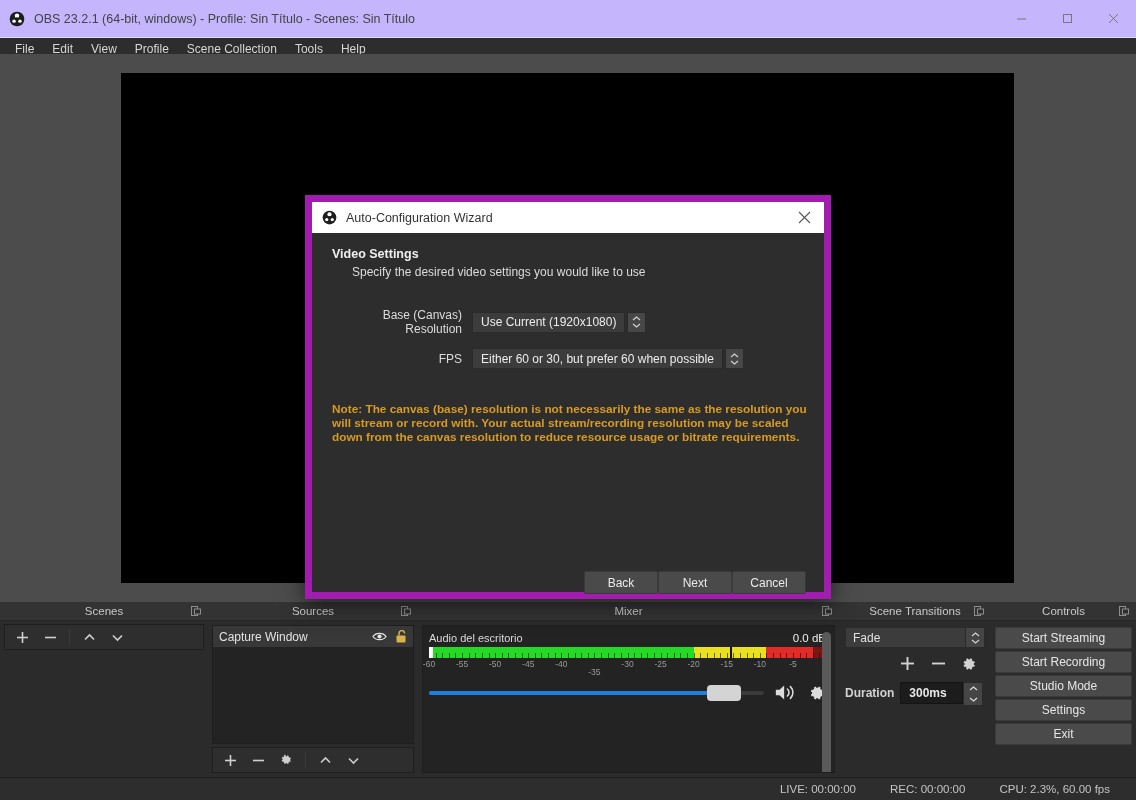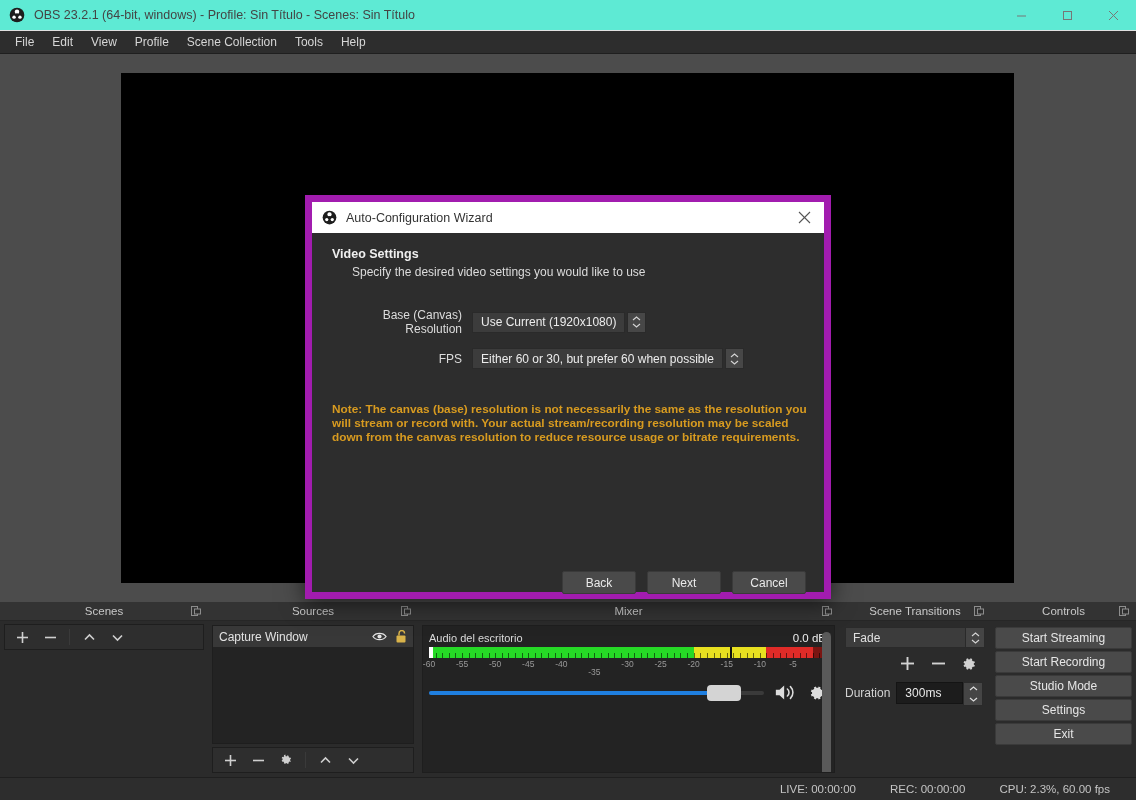--- a/index.html
+++ b/index.html
@@ -6,21 +6,21 @@
   html,body { width:1136px; height:800px; overflow:hidden; }
   body {
     font-family: "Liberation Sans", sans-serif;
     background:#2b2b2b;
     color:#d8d8d8;
     font-size:12px;
     -webkit-font-smoothing:antialiased;
   }
   
   #titlebar {
-    height:31px; background:#5eead4; display:flex; align-items:center;
+    height:38px; background:#c4b5fd; display:flex; align-items:center;
     border-bottom:1px solid #e0e0e0;
   }
   #obs-logo { width:16px; height:16px; margin-left:9px; flex:none; }
   #title-text { margin-left:9px; color:#444; font-size:12.5px; white-space:nowrap; }
   #win-btns { margin-left:auto; display:flex; height:31px; }
   .win-btn { width:46px; height:31px; display:flex; align-items:center; justify-content:center; color:#777; }
   
   #menubar { height:23px; background:#2d2d2d; display:flex; align-items:center; padding-left:6px; border-bottom:1px solid #1f1f1f; }
   .menu-item { padding:10px 9px; color:#d6d6d6; font-size:12px; border-radius:1px; }
   
@@ -77,21 +77,21 @@
   #dlg-title { margin-left:9px; color:#333; font-size:12.5px; }
   #dlg-close { margin-left:auto; width:40px; height:31px; display:flex; align-items:center; justify-content:center; color:#555; }
   #dlg-body { position:relative; height:373px; padding:14px 20px; }
   #dlg-head { font-weight:bold; font-size:12.5px; color:#efefef; }
   #dlg-sub { margin-top:4px; margin-left:20px; font-size:12px; color:#dcdcdc; }
   .frow { display:flex; align-items:center; margin-top:12px; }
   .flabel { width:140px; text-align:right; padding-right:10px; font-size:12px; color:#dcdcdc; }
   .fcombo { height:21px; background:#3c3c3c; border:1px solid #2a2a2a; display:flex; align-items:center; color:#ececec; font-size:12px; padding:0 8px; }
   .fspin { width:19px; height:21px; margin-left:2px; background:#474747; border:1px solid #2a2a2a; display:flex; flex-direction:column; align-items:center; justify-content:center; gap:2px; }
   #note { margin-top:33px; color:#d89b20; font-weight:bold; font-size:11.8px; line-height:14px; width:482px; }
-  #dlg-buttons { position:absolute; right:18px; bottom:12px; display:flex; gap:11px; }
+  #dlg-buttons { position:absolute; right:18px; bottom:12px; display:flex; }
   .dlg-btn { width:74px; height:23px; background:#4a4a4a; border:1px solid #3a3a3a; border-radius:2px; display:flex; align-items:center; justify-content:center; color:#eaeaea; font-size:12px; }
   .chev { display:block; }
 </style>
 </head>
 <body>
 
 <div id="titlebar">
   <svg id="obs-logo" viewBox="0 0 24 24">
     <circle cx="12" cy="12" r="11" fill="#1d1d1d"></circle>
     <circle cx="12" cy="7" r="3.4" fill="#fff"></circle>
@@ -383,21 +383,21 @@
               <line x1="2" y1="8.5" x2="15" y2="8.5" stroke="currentColor" stroke-width="1.9"></line>
             </svg>
         </span>
         <span>
           <svg width="16" height="16" viewBox="0 0 20 20" fill="currentColor">
             <path d="M10 6.4a3.6 3.6 0 1 0 0 7.2 3.6 3.6 0 0 0 0-7.2zm0 5.4a1.8 1.8 0 1 1 0-3.6 1.8 1.8 0 0 1 0 3.6z"></path>
             <path d="M17.4 11.5l-1.4-.45a6.2 6.2 0 0 0 0-2.1l1.4-.45-.95-2.3-1.4.55a6.2 6.2 0 0 0-1.5-1.5l.55-1.4-2.3-.95-.45 1.4a6.2 6.2 0 0 0-2.1 0L8.75 2.9l-2.3.95.55 1.4a6.2 6.2 0 0 0-1.5 1.5l-1.4-.55-.95 2.3 1.4.45a6.2 6.2 0 0 0 0 2.1l-1.4.45.95 2.3 1.4-.55a6.2 6.2 0 0 0 1.5 1.5l-.55 1.4 2.3.95.45-1.4a6.2 6.2 0 0 0 2.1 0l.45 1.4 2.3-.95-.55-1.4a6.2 6.2 0 0 0 1.5-1.5l1.4.55z"></path>
           </svg>
         </span>
       </div>
-      <div class="dur-row" style="padding-right:22px;">
+      <div class="dur-row" style="padding-right:22px;font-weight:bold;">
         <span class="dur-label">Duration</span>
         <span class="dur-field">
           <span>300ms</span>
           <span class="dur-spin">
             <div>
                 <svg width="9" height="5" viewBox="0 0 9 5">
                   <polyline points="1,4 4.5,1 8,4" fill="none" stroke="#ddd" stroke-width="1.2"></polyline>
                 </svg>
               </div>
             <div>

